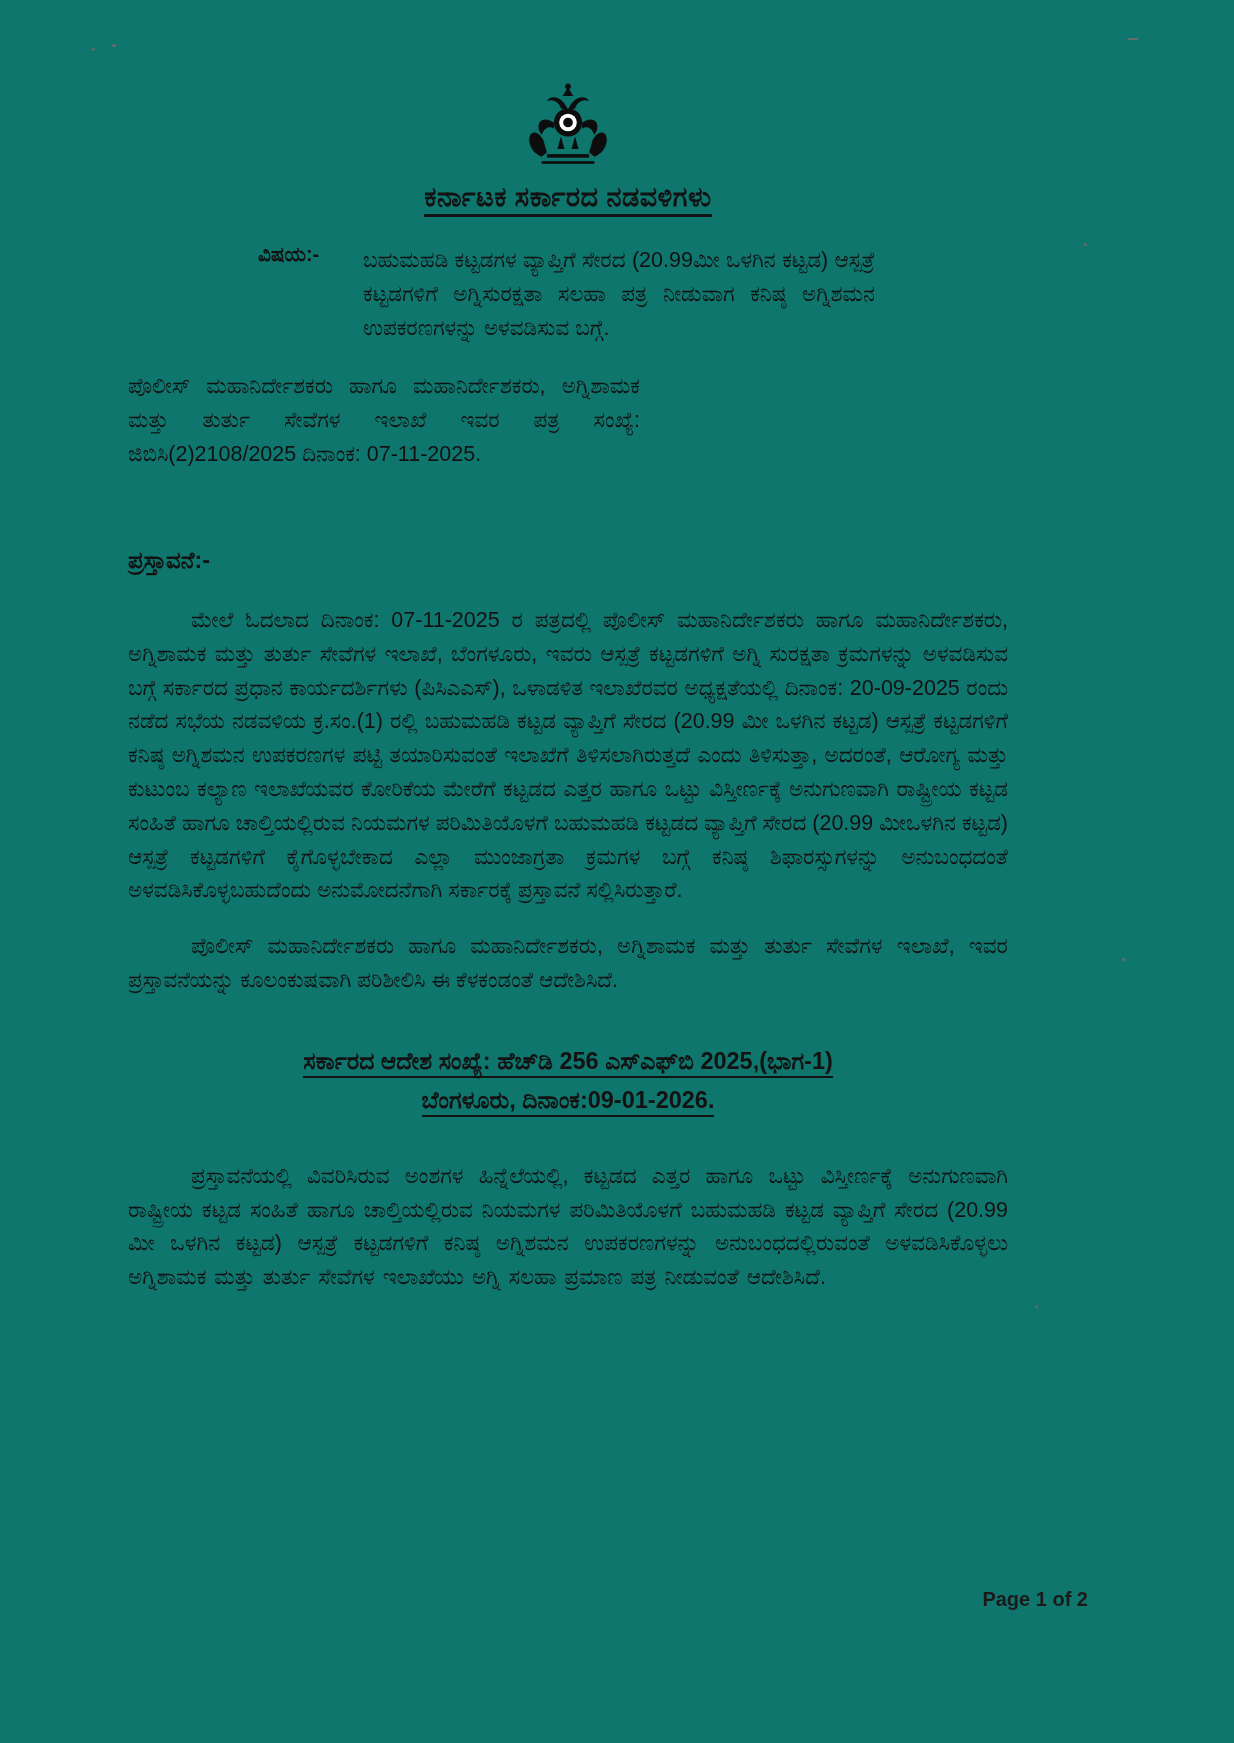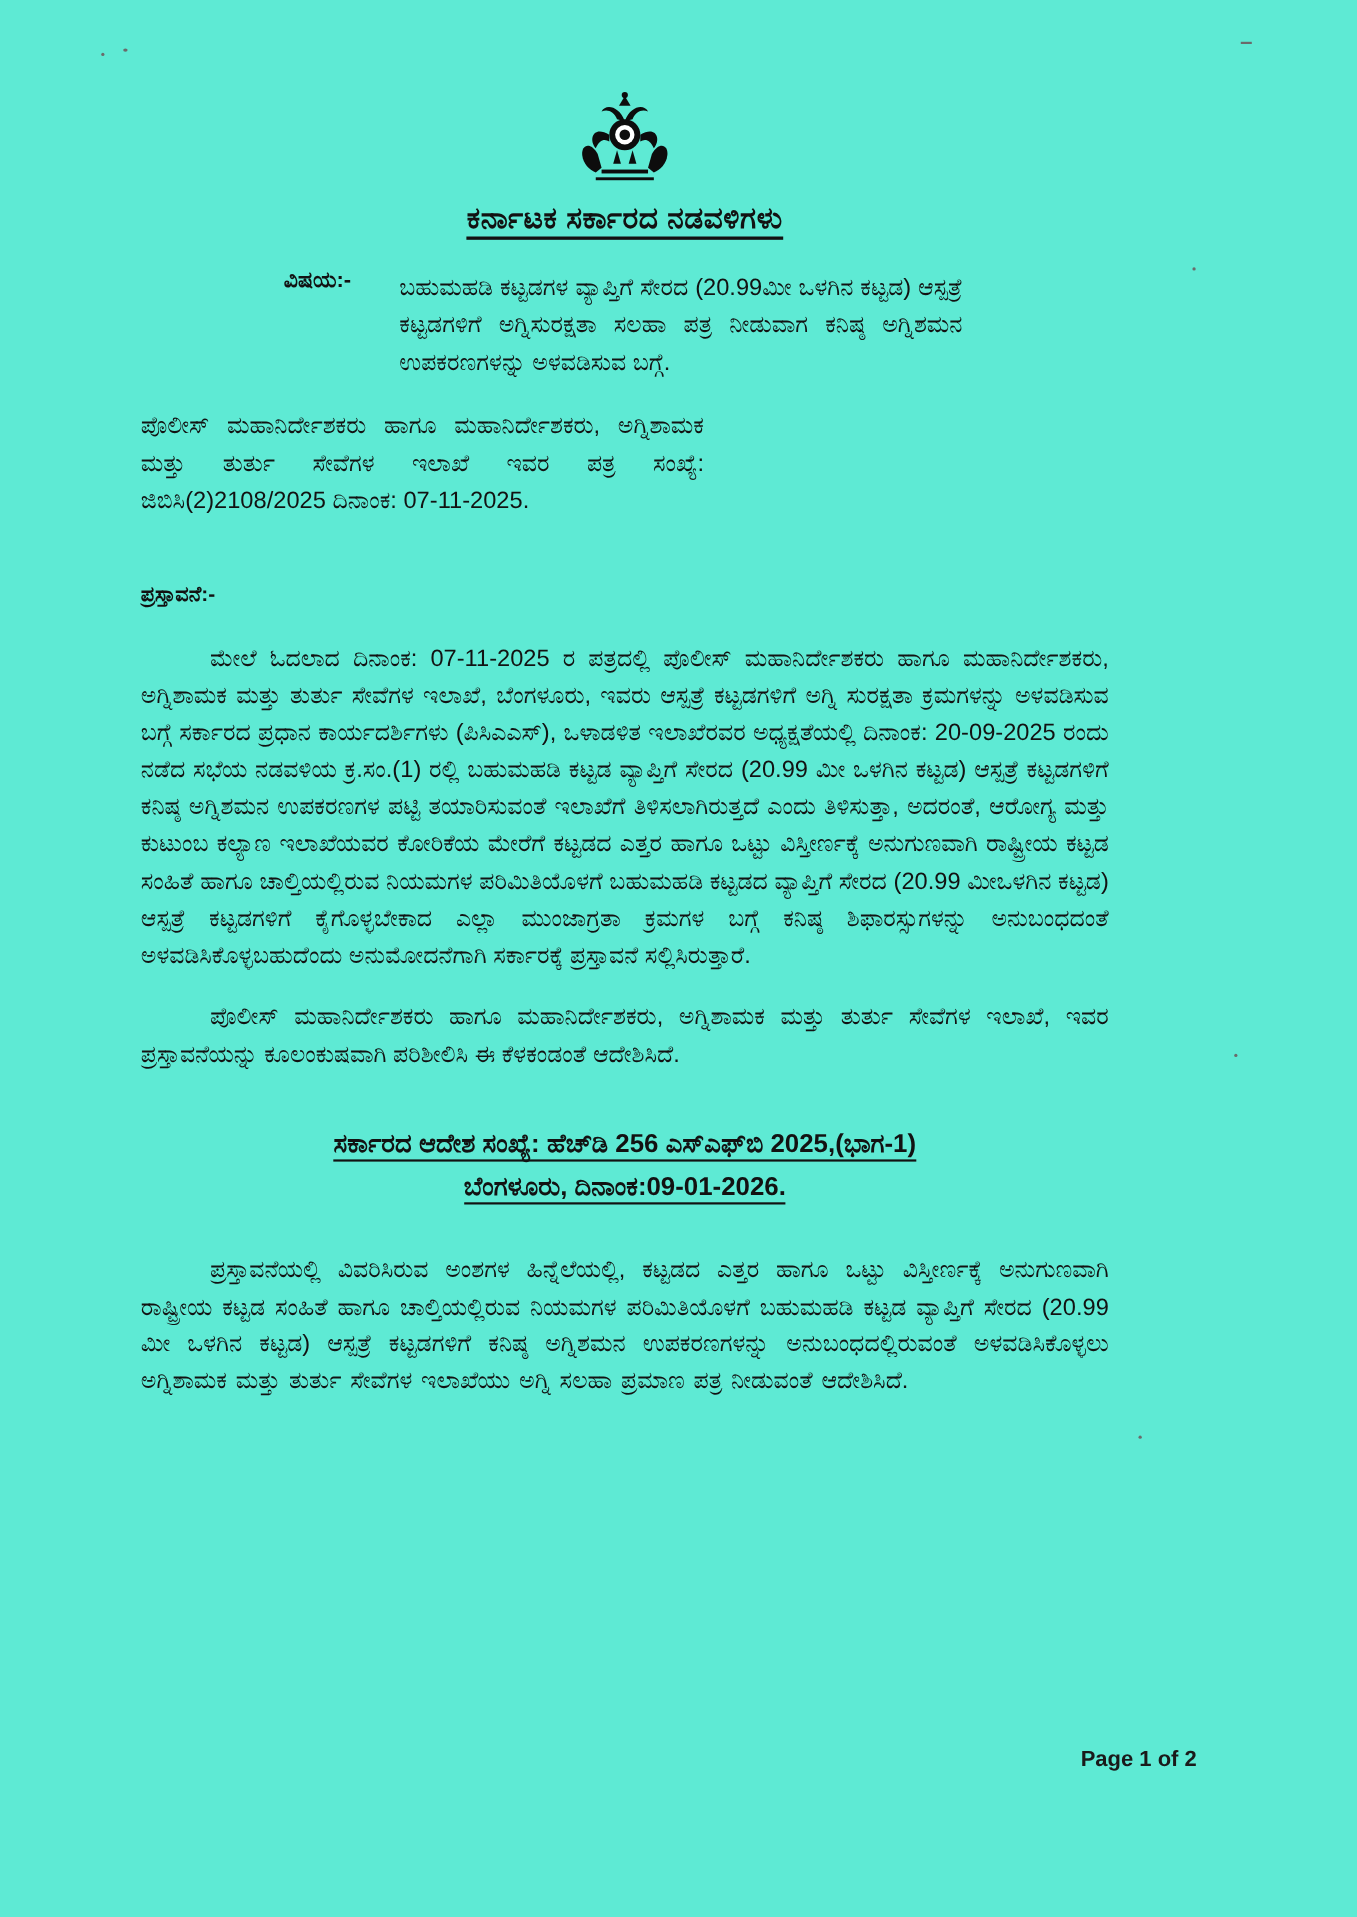--- a/index.html
+++ b/index.html
@@ -1,20 +1,20 @@
 <!DOCTYPE html>
 <html><head>
 <meta charset="utf-8">
 <style>
   html,body { margin:0; padding:0; background:#e8e8e8; }
   .page {
     position:relative;
     width:1234px; height:1743px;
     margin:0 auto;
-    background:#5eead4;
+    background:#0f766e;
     color:#121212;
     font-family:"Liberation Sans","DejaVu Sans",sans-serif;
     overflow:hidden;
   }
   .doc { position:relative; width:880px; margin-left:128px; }
 
   .emblem-wrap { padding-top:80px; text-align:center; }
   .emblem-wrap svg { display:inline-block; }
 
   .title {
@@ -41,23 +41,23 @@
   .read .field-label { margin-left:117px; width:118px; }
   .field-text {
     width:512px;
     font-size:21.5px;
     line-height:34px;
     text-align:justify;
     text-justify:inter-word;
   }
 
   .section-heading {
-    margin-top:58px;
+    margin-top:76px;
     font-weight:bold;
-    font-size:19px;
+    font-size:23px;
   }
 
   .body-para {
     margin-top:30px;
     width:880px;
     font-size:21.5px;
     line-height:33.8px;
     text-align:justify;
     text-justify:inter-word;
     text-indent:63px;

